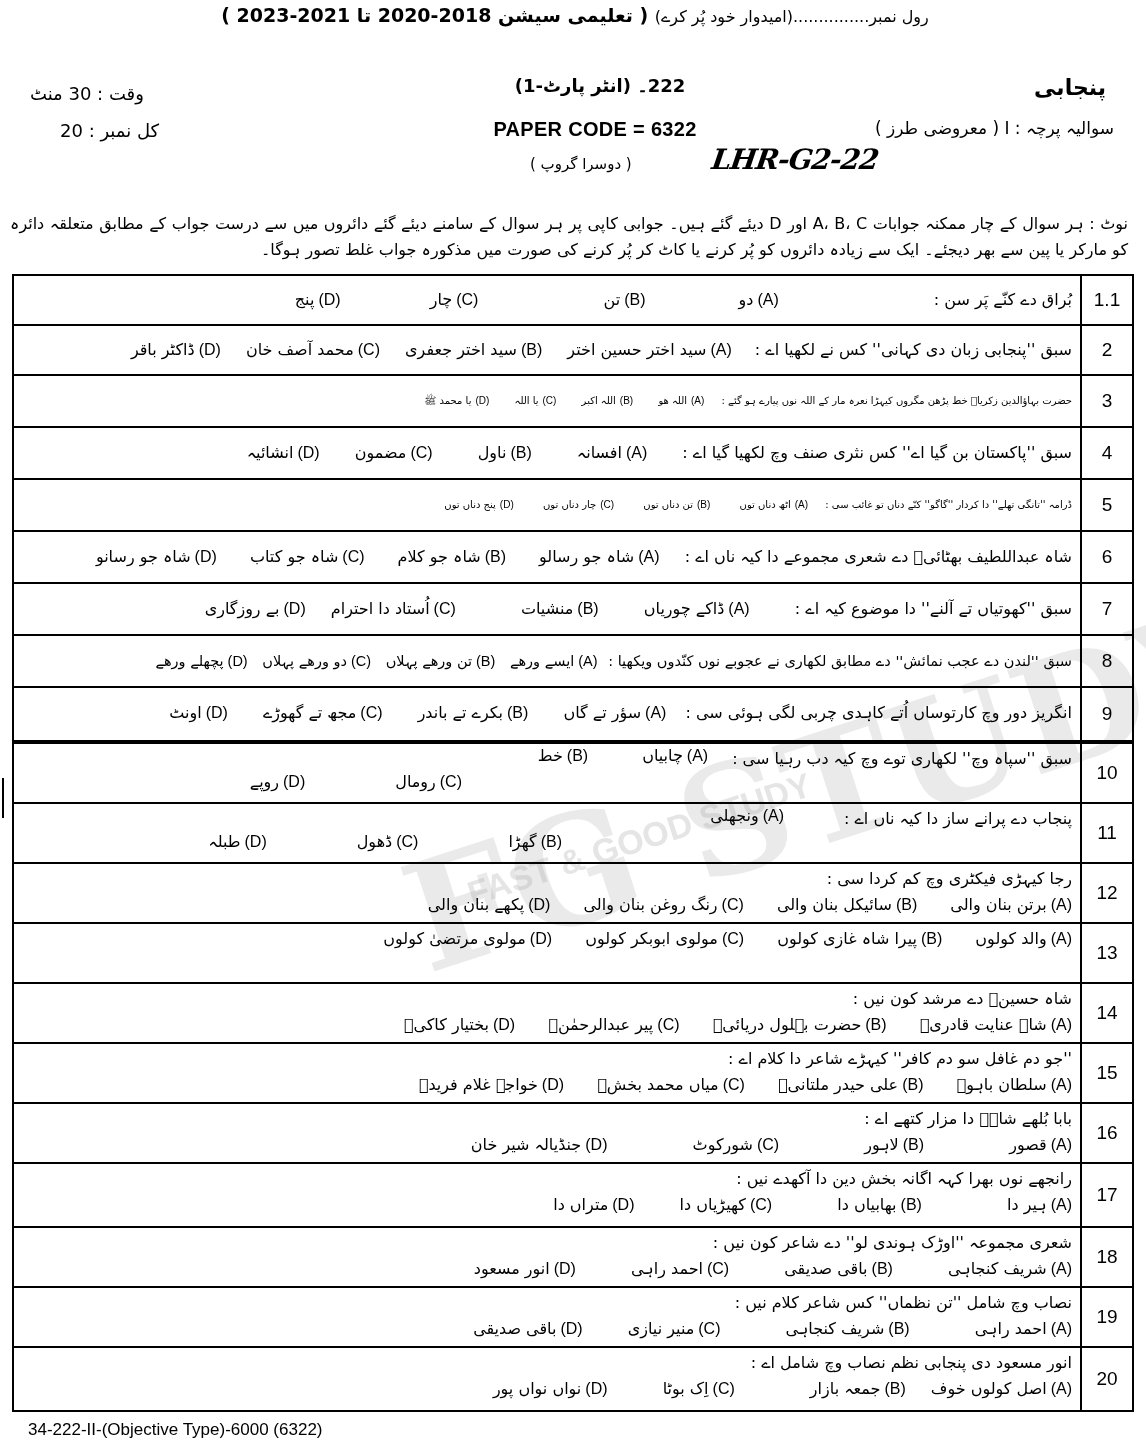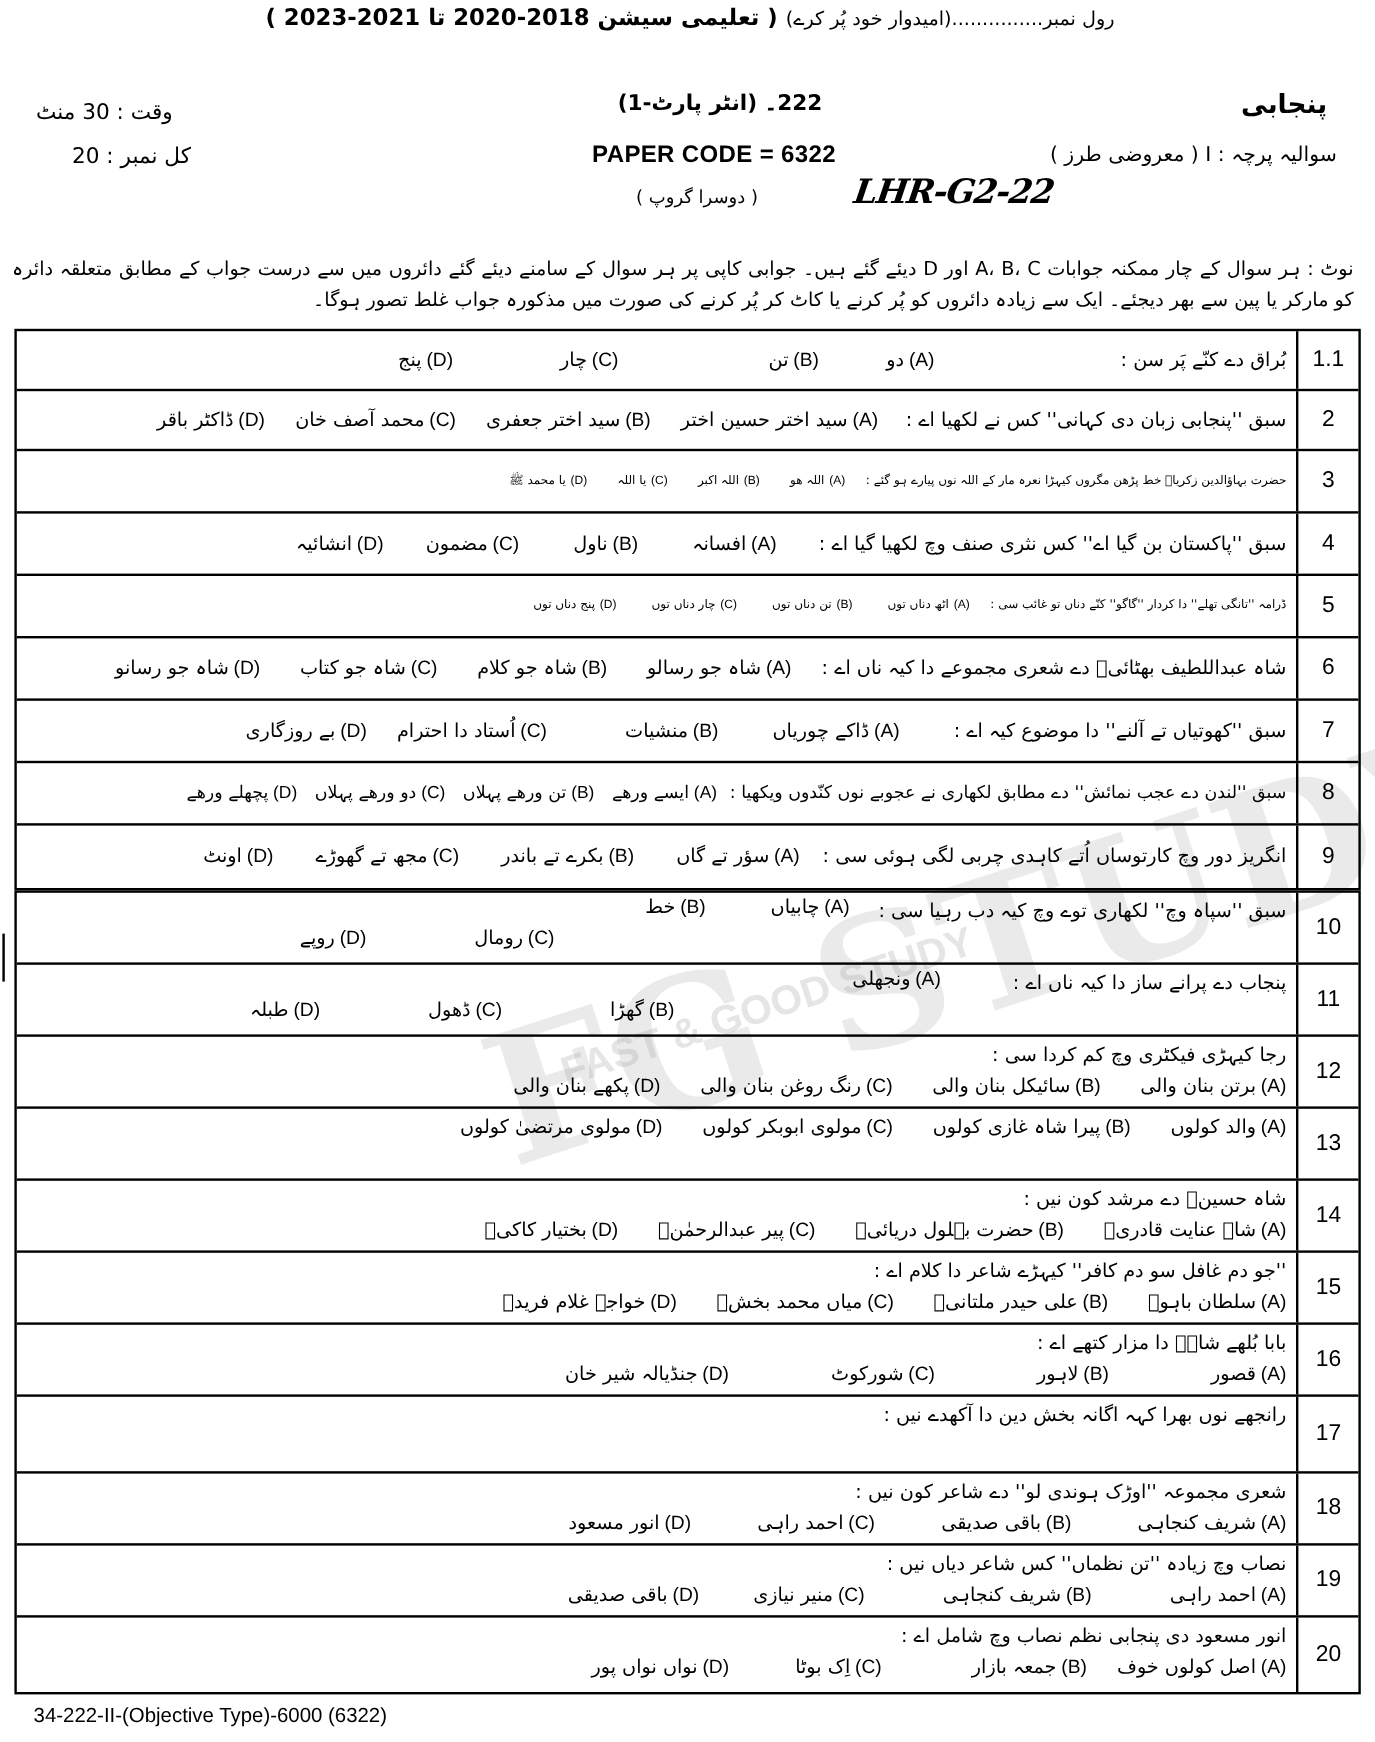--- a/index.html
+++ b/index.html
@@ -63,21 +63,21 @@
 
 <div class="abs watermark">FG STUDY</div>
 <div class="abs watermark-sub">FAST &amp; GOOD STUDY</div>
 
 <div class="qtable" style="left:12px; top:274px; width:1118px;">
   <div class="qrow" style="height:50px;">
     <div class="qnum">1.1</div>
     <div class="qbody" style="line-height:44px;">
       <span class="qtext" style="margin-left:150px;">بُراق دے کنّے پَر سن :</span>
       <span class="opts">
-        <span class="opt" style="margin-left:51px;"><span class="lbl">(A)</span><span>دو</span></span>
+        <span class="opt" style="margin-left:88px;"><span class="lbl">(A)</span><span>دو</span></span>
         <span class="opt" style="margin-left:120px;"><span class="lbl">(B)</span><span>تن</span></span>
         <span class="opt" style="margin-left:84px;"><span class="lbl">(C)</span><span>چار</span></span>
         <span class="opt"><span class="lbl">(D)</span><span>پنج</span></span>
       </span>
     </div>
   </div>
   <div class="qrow" style="height:50px;">
     <div class="qnum">2</div>
     <div class="qbody" style="line-height:44px;">
       <span class="qtext" style="margin-left:18px;">سبق ''پنجابی زبان دی کہانی'' کس نے لکھیا اے :</span>
@@ -262,38 +262,44 @@
         <span class="opt" style="margin-left:80px;"><span class="lbl">(B)</span><span>لاہور</span></span>
         <span class="opt" style="margin-left:80px;"><span class="lbl">(C)</span><span>شورکوٹ</span></span>
         <span class="opt"><span class="lbl">(D)</span><span>جنڈیالہ شیر خان</span></span>
       </span>
     </div>
   </div>
   <div class="qrow" style="height:64px;">
     <div class="qnum">17</div>
     <div class="qbody two-line">
       <span class="qtext">رانجھے نوں بھرا کہہ اگانہ بخش دین دا آکھدے نیں :</span>
+      <span class="opts">
+        <span class="opt" style="margin-left:80px;"><span class="lbl">(A)</span><span>ہیر دا</span></span>
+        <span class="opt" style="margin-left:60px;"><span class="lbl">(B)</span><span>بھابیاں دا</span></span>
+        <span class="opt" style="margin-left:40px;"><span class="lbl">(C)</span><span>کھیڑیاں دا</span></span>
+        <span class="opt"><span class="lbl">(D)</span><span>متراں دا</span></span>
+      </span>
     </div>
   </div>
   <div class="qrow" style="height:60px;">
     <div class="qnum">18</div>
     <div class="qbody two-line">
       <span class="qtext">شعری مجموعہ ''اوڑک ہوندی لو'' دے شاعر کون نیں :</span>
       <span class="opts">
         <span class="opt" style="margin-left:50px;"><span class="lbl">(A)</span><span>شریف کنجاہی</span></span>
         <span class="opt" style="margin-left:50px;"><span class="lbl">(B)</span><span>باقی صدیقی</span></span>
         <span class="opt" style="margin-left:50px;"><span class="lbl">(C)</span><span>احمد راہی</span></span>
         <span class="opt"><span class="lbl">(D)</span><span>انور مسعود</span></span>
       </span>
     </div>
   </div>
   <div class="qrow" style="height:60px;">
     <div class="qnum">19</div>
     <div class="qbody two-line">
-      <span class="qtext">نصاب وچ زیادہ ''تن نظماں'' کس شاعر دیاں نیں :</span>
+      <span class="qtext">نصاب وچ شامل ''تن نظماں'' کس شاعر کلام نیں :</span>
       <span class="opts">
         <span class="opt" style="margin-left:60px;"><span class="lbl">(A)</span><span>احمد راہی</span></span>
         <span class="opt" style="margin-left:60px;"><span class="lbl">(B)</span><span>شریف کنجاہی</span></span>
         <span class="opt" style="margin-left:40px;"><span class="lbl">(C)</span><span>منیر نیازی</span></span>
         <span class="opt"><span class="lbl">(D)</span><span>باقی صدیقی</span></span>
       </span>
     </div>
   </div>
   <div class="qrow" style="height:62px;">
     <div class="qnum">20</div>

